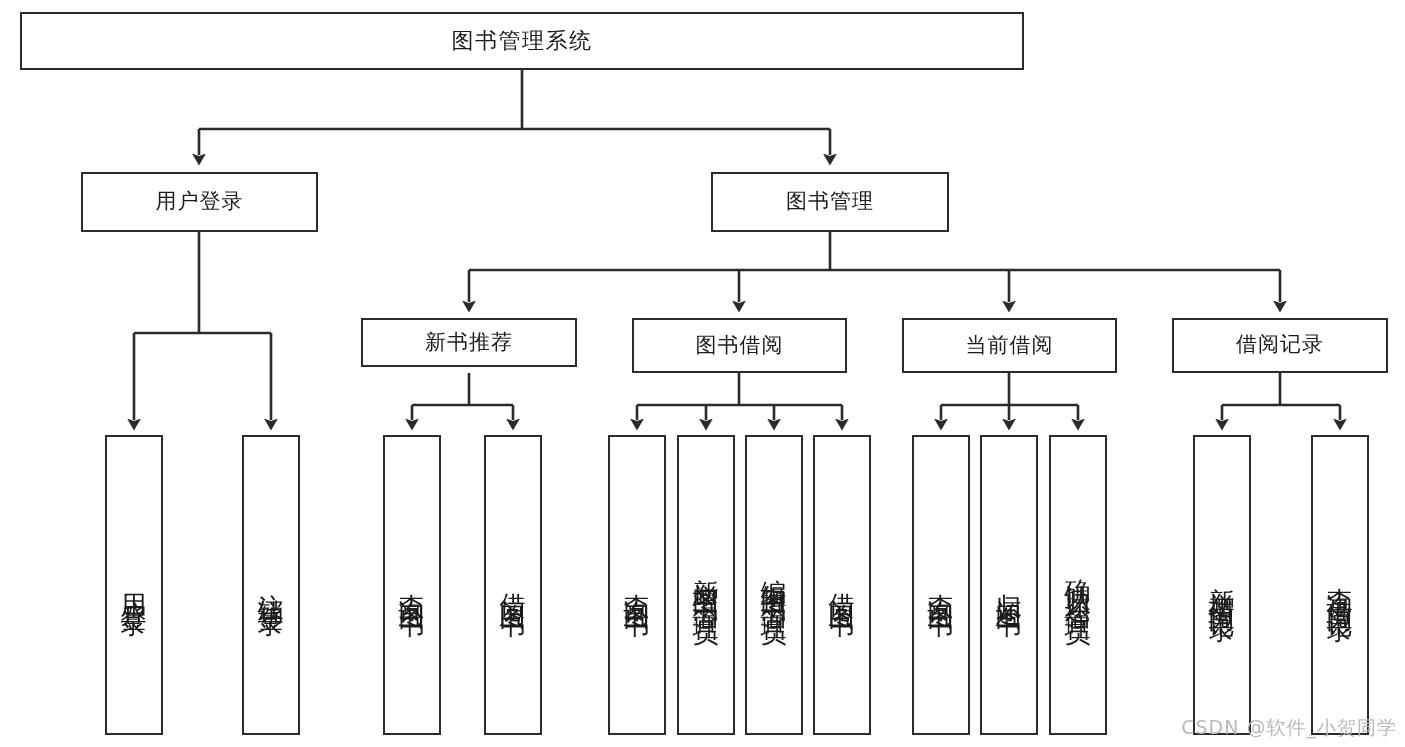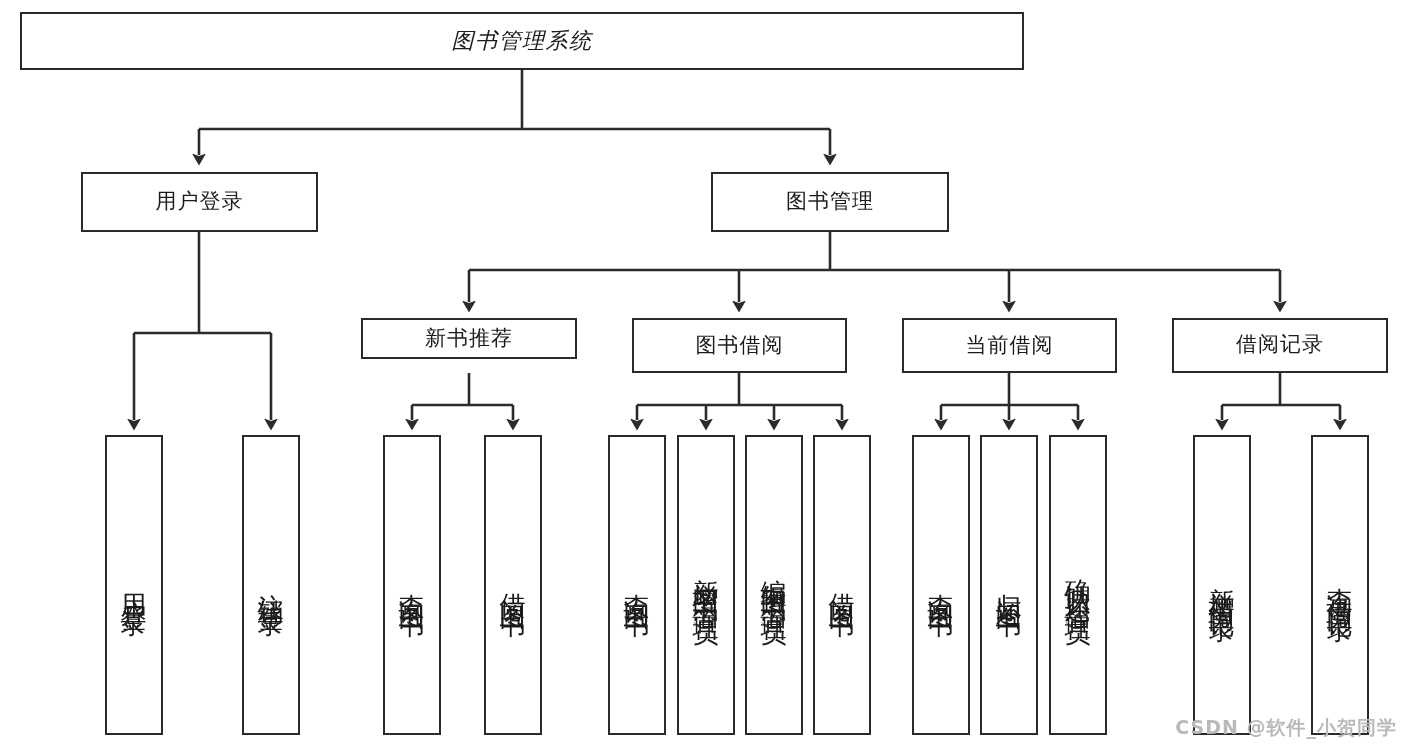--- a/index.html
+++ b/index.html
@@ -27,21 +27,21 @@
     color:#1b1b1b;
   }
   .node .lbl{
     display:block;
     text-align:center;
     line-height:1.22;
     white-space:nowrap;
   }
   
   .node.h .lbl{font-size:21px;letter-spacing:1px;}
-  .node.root .lbl{font-size:22px;letter-spacing:1.5px;font-style:italic;}
+  .node.root .lbl{font-size:22px;letter-spacing:1.5px;}
 
   
   .node.v{
     align-items:flex-start;
     padding-top:0;
   }
   .node.v .lbl{
     writing-mode:vertical-rl;
     text-orientation:upright;
     font-size:26px;
@@ -56,21 +56,20 @@
 
   #watermark{
     position:absolute;
     right:8px;
     bottom:6px;
     font-size:19px;
     color:#b9b9b9;
     letter-spacing:1px;
     white-space:nowrap;
     pointer-events:none;
-    font-weight:bold;
   }
 </style>
 </head>
 <body>
 
 <div id="canvas">
 
   <svg id="edges" viewBox="0 0 1405 747" xmlns="http://www.w3.org/2000/svg">
     <defs>
       <marker id="arw" markerWidth="12" markerHeight="14" refX="1.5" refY="7" orient="auto" markerUnits="userSpaceOnUse">
@@ -125,21 +124,21 @@
     <span class="lbl">图书管理系统</span>
   </div>
 
   <div class="node h" style="left:81px;top:172px;width:237px;height:60px;">
     <span class="lbl">用户登录</span>
   </div>
   <div class="node h" style="left:711px;top:172px;width:238px;height:60px;align-items:center;">
     <span class="lbl">图书管理</span>
   </div>
 
-  <div class="node h" style="left:361px;top:318px;width:216px;height:41px;">
+  <div class="node h" style="left:361px;top:318px;width:216px;height:49px;">
     <span class="lbl">新书推荐</span>
   </div>
   <div class="node h" style="left:632px;top:318px;width:215px;height:55px;">
     <span class="lbl">图书借阅</span>
   </div>
   <div class="node h" style="left:902px;top:318px;width:215px;height:55px;">
     <span class="lbl">当前借阅</span>
   </div>
   <div class="node h" style="left:1172px;top:318px;width:216px;height:55px;font-family:Liberation Mono, monospace;">
     <span class="lbl">借阅记录</span>

